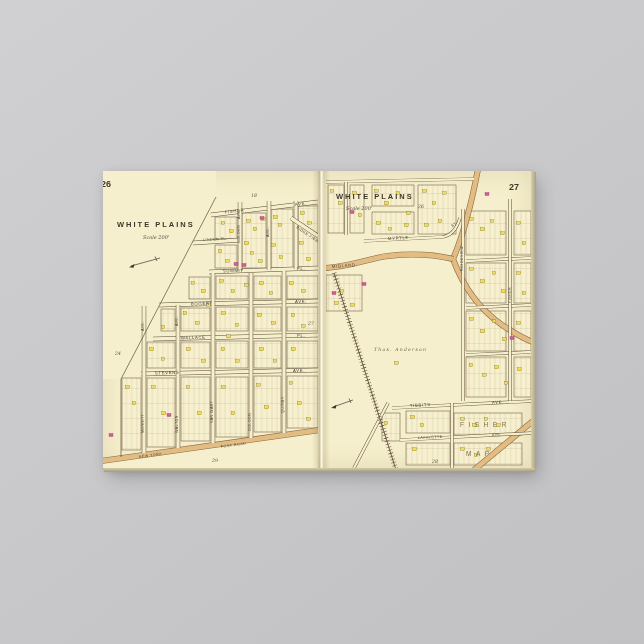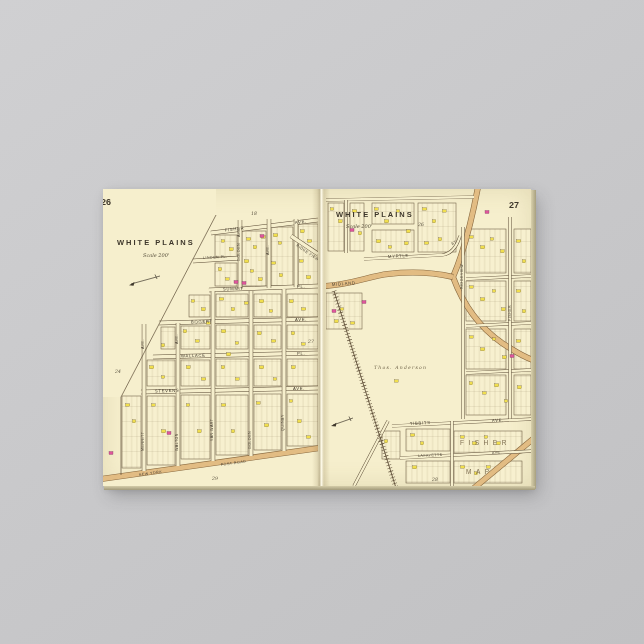--- a/index.html
+++ b/index.html
@@ -1,19 +1,19 @@
 <!DOCTYPE html>
 <html><head>
 <meta charset="utf-8">
 <style>
   html,body { margin:0; padding:0; }
   body { width:644px; height:644px; font-family:"Liberation Sans",sans-serif; }
   .scene { position:relative; width:644px; height:644px; overflow:hidden;
            background:linear-gradient(145deg,#d0d0d2 0%,#c9c9cb 45%,#c1c1c3 100%); }
-  .canvas-print { position:absolute; left:103px; top:189px; width:428px; height:297px;
+  .canvas-print { position:absolute; left:103px; top:171px; width:428px; height:297px;
            background:#f6efcd;
            box-shadow: inset 0 0 24px rgba(130,110,60,.17),
                        7px 9px 16px rgba(55,55,60,.30),
                        2px 3px 6px rgba(55,55,60,.22); }
   .edge-right { position:absolute; right:-5px; top:1px; bottom:-3px; width:5px;
            background:linear-gradient(90deg,#d9d1ac,#a8a07f); }
   .edge-bottom { position:absolute; left:1px; right:-4px; bottom:-4px; height:4px;
            background:linear-gradient(180deg,#d4cca8,#a29a7a); }
   .gutter { position:absolute; left:209px; top:0; width:18px; height:100%;
            background:linear-gradient(90deg, rgba(120,100,55,0) 0%, rgba(120,100,55,.15) 28%,

